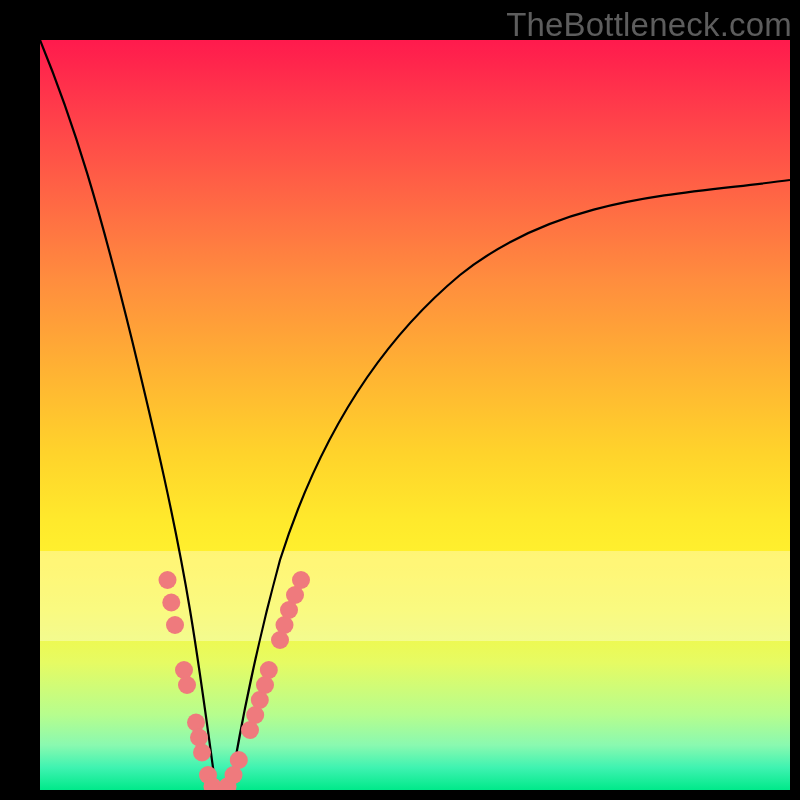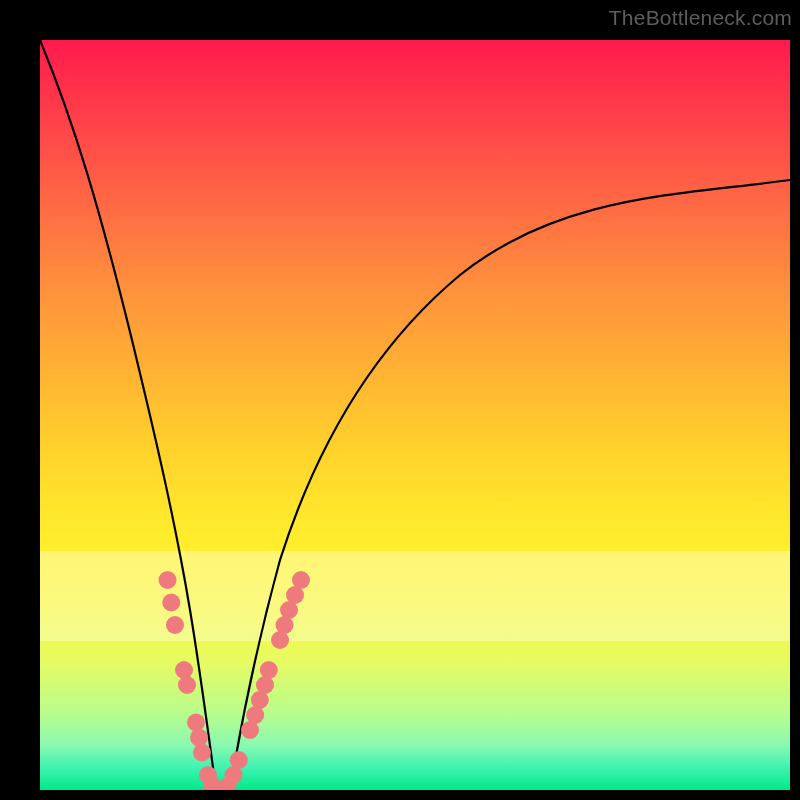--- a/index.html
+++ b/index.html
@@ -47,21 +47,21 @@
     position: absolute;
     left: 0;
     right: 0;
     background: rgba(255,255,255,0.35);
   }
   .watermark {
     position: absolute;
     top: 6px;
     right: 8px;
     color: #5d5d5d;
-    font-size: 21px;
+    font-size: 33px;
     letter-spacing: 0.2px;
     font-weight: 400;
   }
   svg.curves {
     position: absolute;
     left: 0;
     top: 0;
     width: 750px;
     height: 750px;
   }

